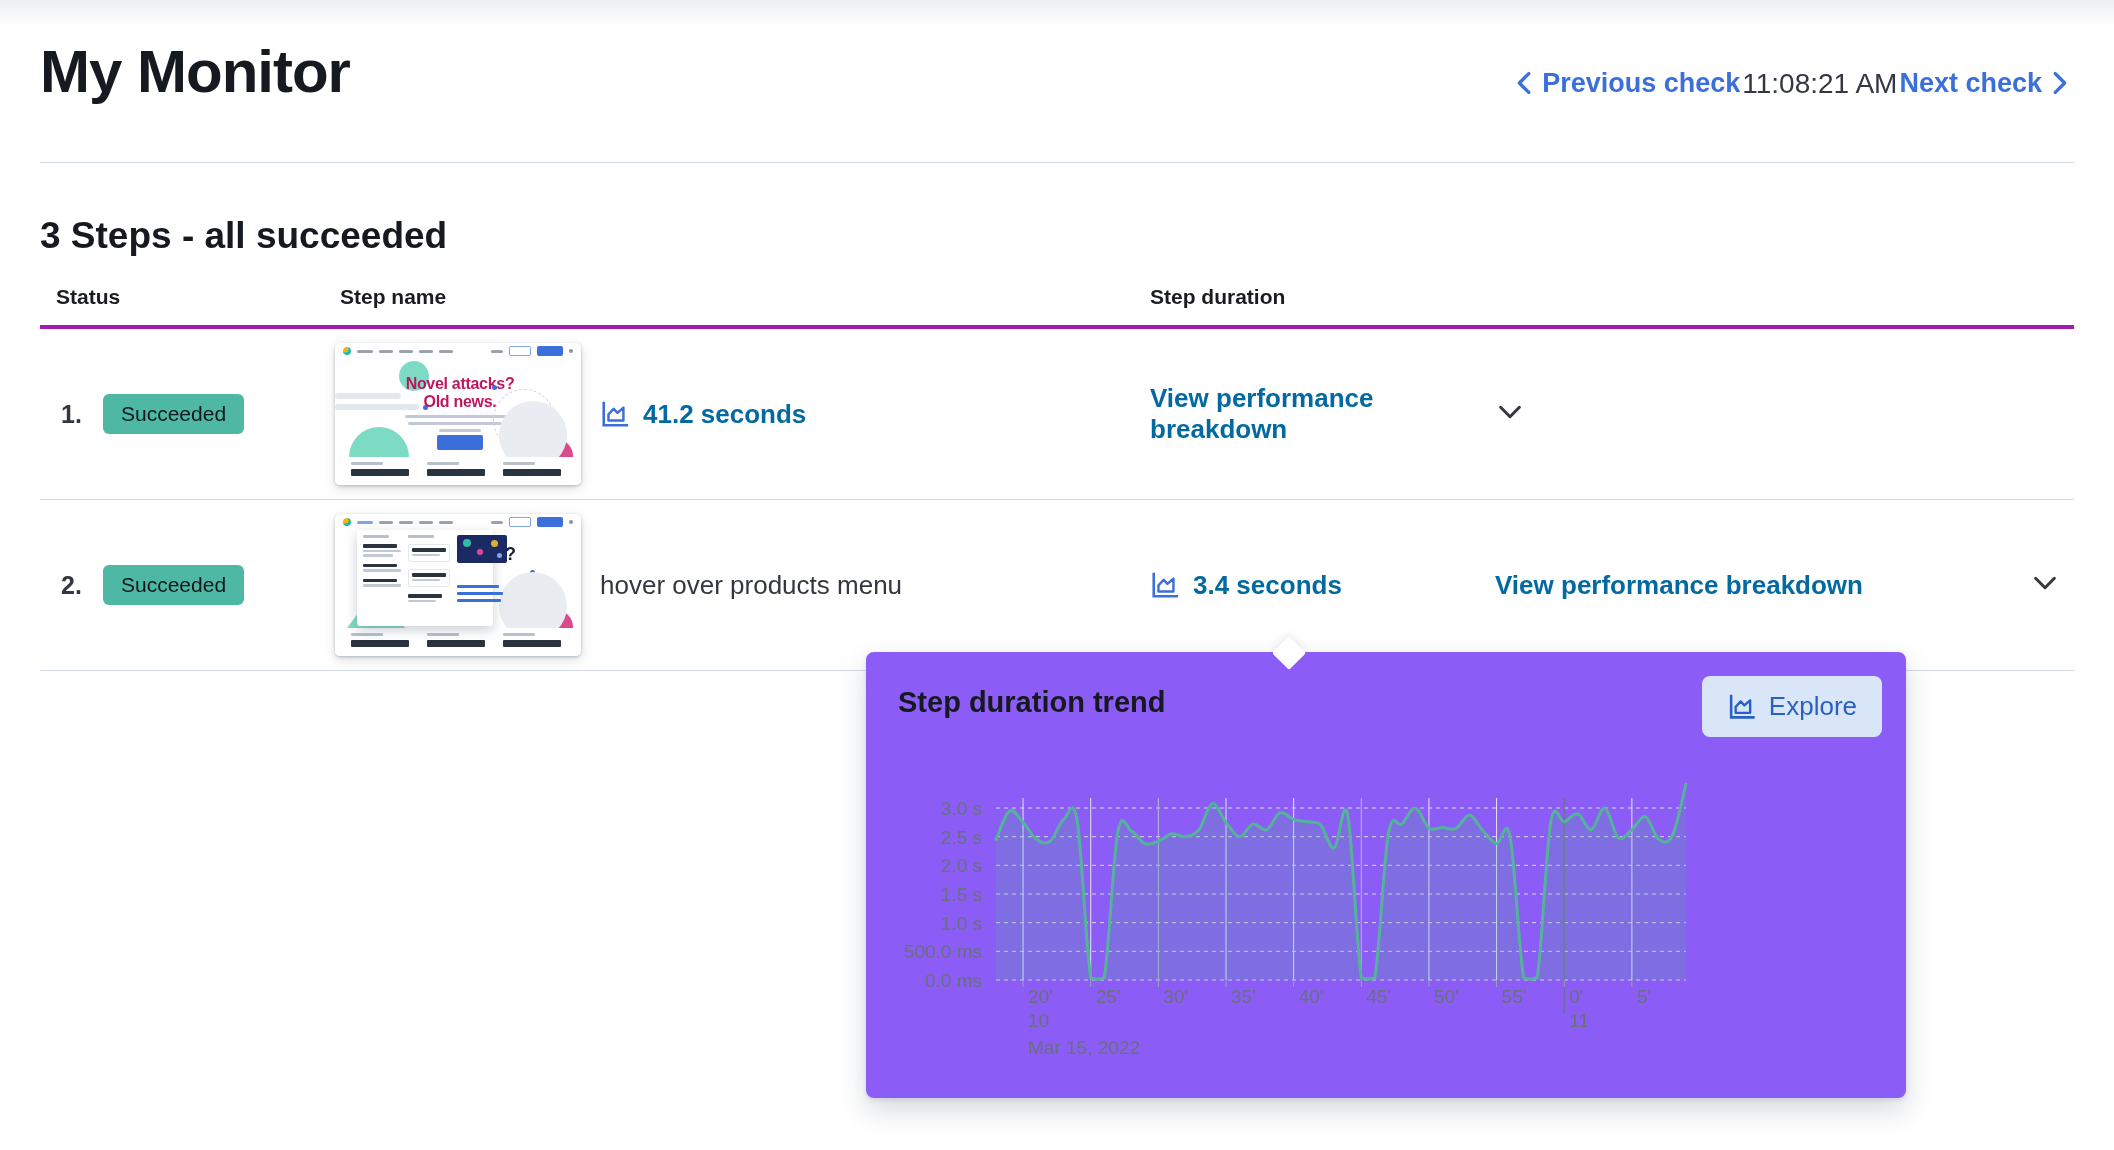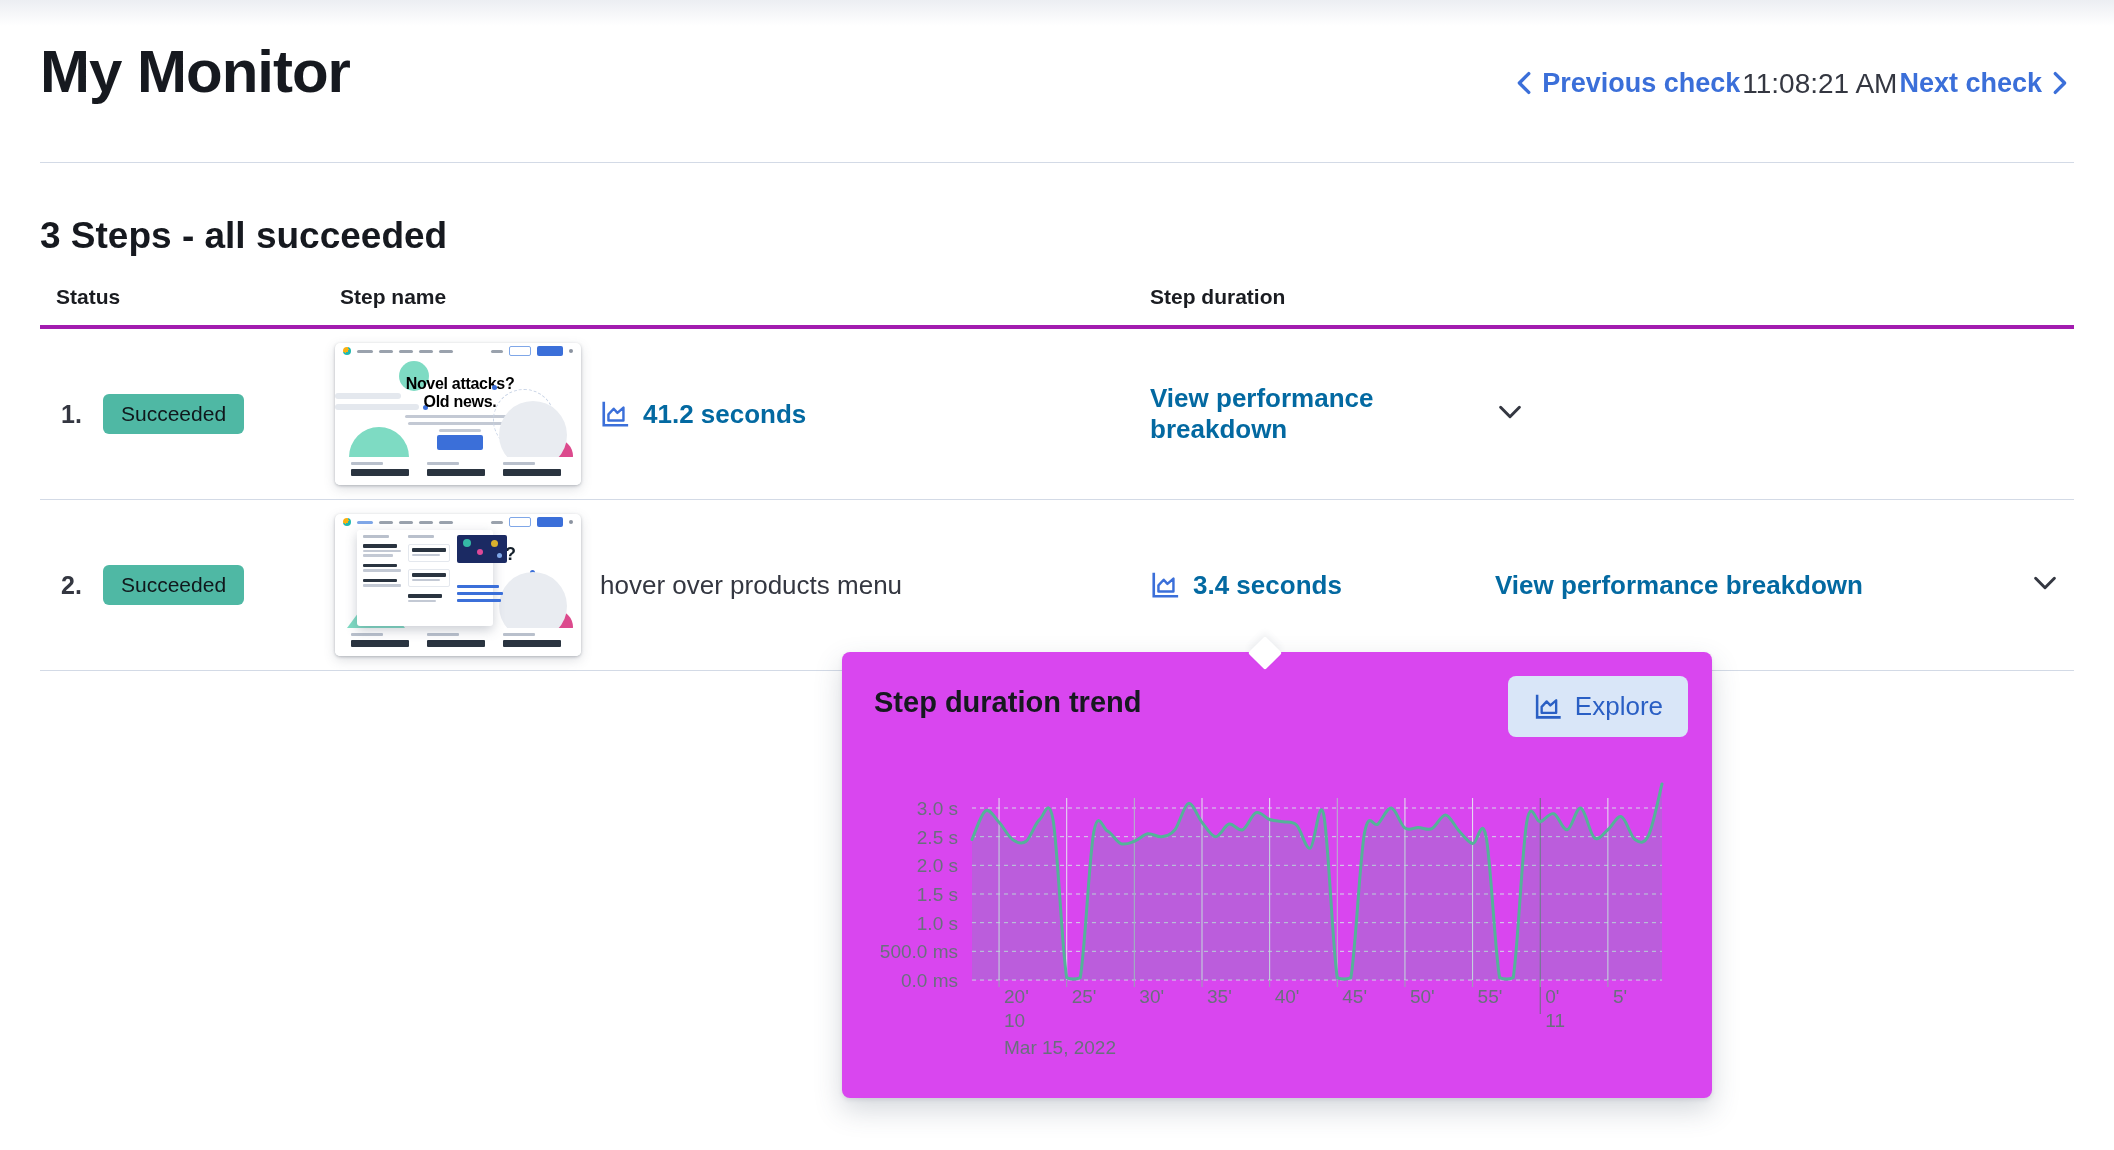--- a/index.html
+++ b/index.html
@@ -45,21 +45,21 @@
     box-shadow:0 1px 3px rgba(73,80,95,.35), 0 4px 12px rgba(73,80,95,.18); overflow:hidden; cursor:pointer; }
   .t-nav { position:absolute; top:0; left:0; right:0; height:16px; display:flex; align-items:center; gap:6px; padding:0 8px; }
   .t-logo { width:8px; height:8px; border-radius:50%;
     background:radial-gradient(circle at 30% 30%, #f9b110 0 40%, #20b9af 41% 100%); }
   .t-navbar { width:14px; height:3px; border-radius:2px; background:#9aa2ad; }
   .t-sp { flex:1; }
   .t-pill-o { width:22px; height:10px; border:1px solid #7fa7e8; border-radius:2px; background:#fff; }
   .t-pill-f { width:26px; height:10px; border-radius:2px; background:#3b6fd9; }
   .t-dot-s { width:4px; height:4px; border-radius:50%; background:#8b93a0; }
   .t-head { position:absolute; top:32px; left:48px; width:154px; text-align:center;
-    font-size:16px; line-height:18px; font-weight:800; color:#000000; letter-spacing:-0.3px; }
+    font-size:16px; line-height:18px; font-weight:800; color:#be185d; letter-spacing:-0.3px; }
   .t-para { position:absolute; top:72px; left:70px; width:110px; display:flex; flex-direction:column; gap:4px; align-items:center; }
   .t-para i { display:block; height:3px; border-radius:2px; background:#c3c9d4; }
   .t-cta { position:absolute; top:92px; left:102px; width:46px; height:15px; border-radius:2px; background:#3b6fd9; }
   .t-teal-circle { position:absolute; top:18px; left:64px; width:30px; height:30px; border-radius:50%; background:#7edbc3; }
   .t-bars { position:absolute; top:50px; left:0; }
   .t-bars i { display:block; height:6px; border-radius:3px; background:#e4e8ee; margin-bottom:5px; }
   .t-bluedot { position:absolute; width:5px; height:5px; border-radius:50%; background:#3b6fd9; }
   .t-dash-circle { position:absolute; top:46px; right:26px; width:62px; height:62px; border-radius:50%; border:1.5px dashed #c9d4e6; }
   .t-pink { position:absolute; top:96px; right:8px; width:34px; height:34px; border-radius:50%; background:#dc4a8d; }
   .t-gray-circle { position:absolute; top:58px; right:14px; width:68px; height:68px; border-radius:50%; background:#e9ecf1; }
@@ -80,21 +80,21 @@
   .t-boxed { border:1px solid #e4e8ee; border-radius:2px; padding:3px; }
   .t-mcol3 { width:52px; }
   .t-card { width:50px; height:28px; background:#1b2a63; border-radius:2px; position:relative; margin-bottom:3px; }
   .t-card i { position:absolute; border-radius:50%; }
   .t-mlink { width:42px; height:3px; background:#3b6fd9; border-radius:1px; margin-bottom:4px; }
   .t-trap { position:absolute; top:100px; left:12px; width:58px; height:14px; background:#7edbc3;
     clip-path:polygon(18% 0, 82% 0, 100% 100%, 0 100%); }
   .t-head2 { position:absolute; top:30px; left:160px; width:120px; font-size:18px; font-weight:800; color:#15202b; }
 
   
-  .popover { position:absolute; left:842px; top:652px; width:870px; height:446px; background:#d946ef; border-radius:8px;
+  .popover { position:absolute; left:866px; top:652px; width:1040px; height:446px; background:#8b5cf6; border-radius:8px;
     box-shadow:0 12px 28px rgba(65,78,101,.22), 0 2px 4px rgba(65,78,101,.12); z-index:20; }
   .popover-caret { position:absolute; top:-11px; left:411px; width:24px; height:24px; background:#fff;
     transform:rotate(45deg); box-shadow:-3px -3px 6px rgba(65,78,101,.08); border-radius:2px; }
   .popover-title { position:absolute; top:34px; left:32px; font-size:29px; font-weight:700; color:#16191f; margin:0; }
   .explore-btn { position:absolute; top:24px; right:24px; display:flex; align-items:center; gap:12px;
     background:#d9e6f8; color:#2a5fc4; border:none; border-radius:8px; padding:15px 25px;
     font-size:26px; font-weight:500; font-family:inherit; cursor:pointer; }
   .explore-btn .vis-icon { width:29px; height:29px; }
   #trend-svg { position:absolute; top:118px; left:0; }
 </style>

